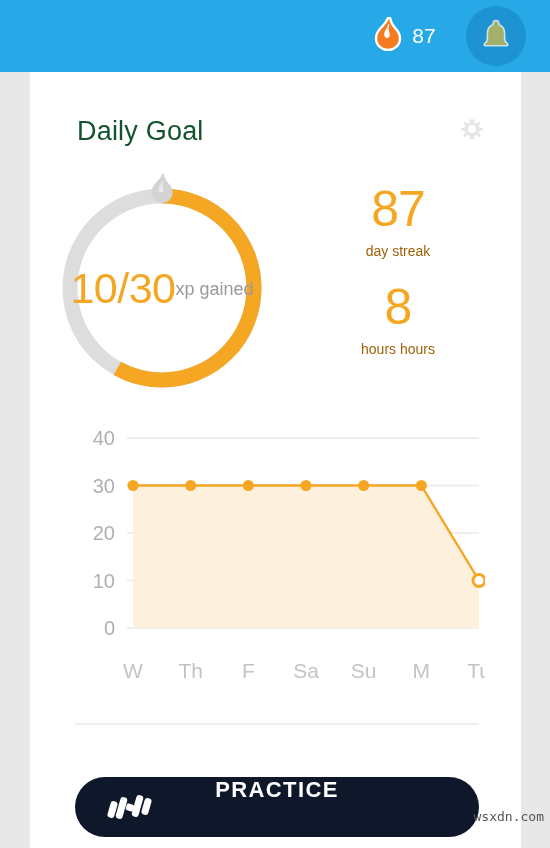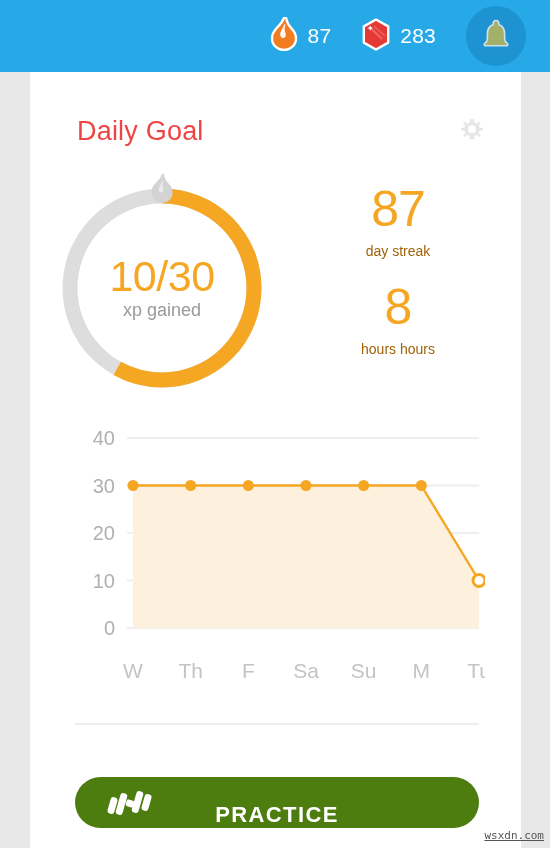--- a/index.html
+++ b/index.html
@@ -71,21 +71,21 @@
     position: absolute;
     left: 47px;
     top: 44px;
     width: 410px;
     display: flex;
     align-items: center;
     justify-content: space-between;
   }
   .card-title {
     font-size: 27px;
-    color: #ef4444;
+    color: #14532d;
     font-weight: normal;
     letter-spacing: 0.2px;
   }
   .gear-btn {
     width: 26px;
     height: 26px;
     display: flex;
     align-items: center;
     justify-content: center;
     margin-right: 2px;
@@ -105,21 +105,21 @@
     top: 8px;
     width: 220px;
     height: 220px;
   }
   .ring-center {
     position: absolute;
     left: 0; top: 0;
     width: 220px;
     height: 220px;
     display: flex;
-    flex-direction: column;
+    flex-direction: row;
     align-items: center;
     justify-content: center;
   }
   .ring-xp {
     font-size: 43px;
     color: #f5a623;
     line-height: 1;
     letter-spacing: -0.5px;
   }
   .ring-label {
@@ -165,25 +165,25 @@
     top: 651px;
     width: 404px;
     height: 2px;
     background: #eeeeee;
   }
   .practice-btn {
     position: absolute;
     left: 45px;
     top: 705px;
     width: 404px;
-    height: 51px;
+    height: 60px;
     border-radius: 31px;
-    background: #4d7c0f;
-    display: flex;
-    align-items: flex-end;
+    background: #0f172a;
+    display: flex;
+    align-items: flex-start;
     border: none;
     padding: 0;
     cursor: pointer;
     font-family: "Liberation Sans", sans-serif;
   }
   .dumbbell {
     position: absolute;
     left: 32px;
     top: 50%;
     transform: translateY(-50%);
@@ -195,54 +195,42 @@
     text-align: center;
     color: #ffffff;
     font-size: 22px;
     font-weight: bold;
     letter-spacing: 1.4px;
   }
 
   .watermark {
     position: absolute;
     right: 6px;
-    bottom: 6px;
-    font-size: 11px;
+    bottom: 24px;
+    font-size: 13px;
     color: #555555;
     font-family: "DejaVu Sans Mono", monospace;
-    text-decoration: underline;
   }
 </style>
 </head>
 <body>
 
 <div class="topbar">
   <div class="topbar-stats">
 
     <div class="stat-group">
       <span>
         <svg width="30" height="34" viewBox="0 0 30 34">
           <path d="M15 1 C13 6 10.5 8 7.5 11.2 C4.6 14.3 3 18 3 21.5 C3 28.1 8.4 33 15 33 C21.6 33 27 28.1 27 21.5 C27 17.6 25.2 14 22 10.8 C19.5 8.3 18 5.5 17.3 1.6 C17.1 0.6 15.4 0 15 1 Z" fill="#f47c20" stroke="#ffffff" stroke-width="2.4" stroke-linejoin="round"></path>
           <path d="M15.3 7.5 C14 11 12.6 12.6 11.6 15 C10.8 17 11 19.2 12.4 20.4 C13.9 21.7 16 21.1 16.6 19.3 C17.3 17.2 16.2 15.6 15.8 13.6 C15.5 12 15.8 10 16.3 8.4 C16.6 7.3 15.7 6.6 15.3 7.5 Z" fill="#ffffff" opacity="0.95"></path>
         </svg>
       </span>
       <span class="stat-value">87</span>
     </div>
 
-    <div class="stat-group">
-      <span>
-        <svg width="30" height="33" viewBox="0 0 30 33">
-          <path d="M15 1.5 L27.2 8.4 L27.2 24.6 L15 31.5 L2.8 24.6 L2.8 8.4 Z" fill="#e53935" stroke="#ffffff" stroke-width="2.4" stroke-linejoin="round"></path>
-          <path d="M10 10.5 L20.5 20.5" stroke="#ef6f6c" stroke-width="2.2" stroke-linecap="round" opacity="0.85"></path>
-          <path d="M13.5 8.5 L23.5 17.5" stroke="#ef6f6c" stroke-width="2" stroke-linecap="round" opacity="0.6"></path>
-          <path d="M9.2 7.4 L10 9.3 L11.9 10.1 L10 10.9 L9.2 12.8 L8.4 10.9 L6.5 10.1 L8.4 9.3 Z" fill="#ffffff"></path>
-        </svg>
-      </span>
-      <span class="stat-value">283</span>
-    </div>
 
     <div class="bell-btn">
       <span>
         <svg width="30" height="32" viewBox="0 0 30 32">
           <path d="M15 2.5 C13.4 2.5 12.2 3.8 12.2 5.3 L12.2 6.6 C8.6 7.9 6.4 11.3 6.4 15.4 L6.4 20.5 C6.4 22.6 5.2 24.4 3.6 25.6 C2.7 26.3 3.2 27.7 4.3 27.7 L25.7 27.7 C26.8 27.7 27.3 26.3 26.4 25.6 C24.8 24.4 23.6 22.6 23.6 20.5 L23.6 15.4 C23.6 11.3 21.4 7.9 17.8 6.6 L17.8 5.3 C17.8 3.8 16.6 2.5 15 2.5 Z" fill="#a3b06a" stroke="#cfe0ee" stroke-width="1.6" stroke-linejoin="round"></path>
         </svg>
       </span>
     </div>
 
   </div>

